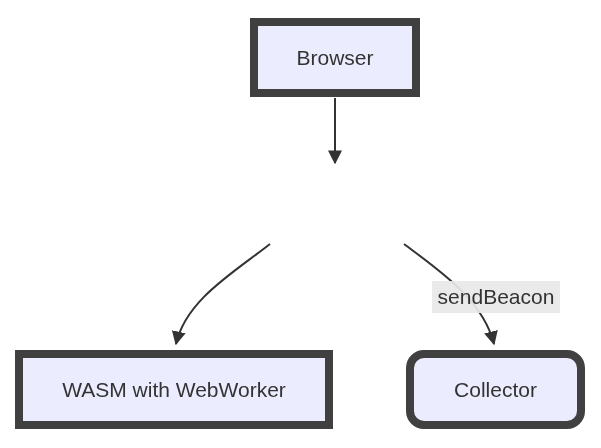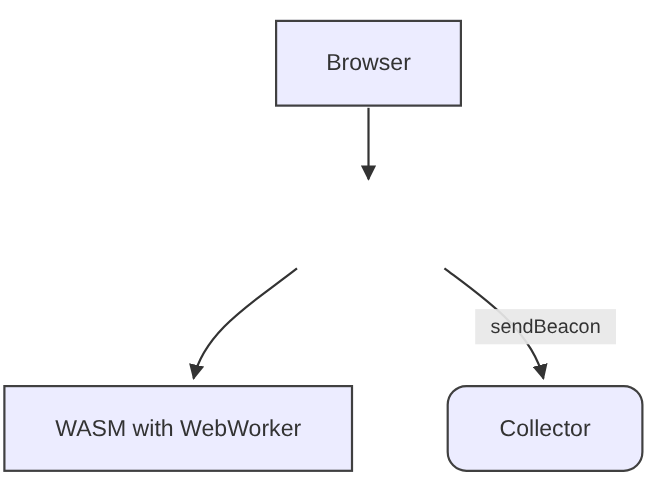--- a/index.html
+++ b/index.html
@@ -19,42 +19,42 @@
     position: absolute;
     left: 0;
     top: 0;
     width: 601px;
     height: 448px;
   }
   .node {
     position: absolute;
     box-sizing: border-box;
     background: #ECECFF;
-    border: 2px solid #404040;
+    border: 8px solid #404040;
     color: #333333;
     font-size: 21px;
     display: flex;
     align-items: center;
     justify-content: center;
     text-align: center;
     line-height: 1.2;
   }
   .node-browser   { left: 250px; top: 18px;  width: 170px; height: 79px; }
   .node-sdk       { left: 160px; top: 168px; width: 352px; height: 75px; }
-  .node-wasm      { left: 3px;  top: 350px; width: 318px; height: 79px; }
+  .node-wasm      { left: 15px;  top: 350px; width: 318px; height: 79px; }
   .node-collector { left: 406px; top: 350px; width: 179px; height: 79px; border-radius: 18px; }
   .edge-label {
     position: absolute;
     left: 432px;
     top: 281px;
     width: 128px;
     height: 32px;
     background: rgba(232, 232, 232, 0.92);
     color: #333333;
-    font-size: 18px;
+    font-size: 21px;
     display: flex;
     align-items: center;
     justify-content: center;
     text-align: left;
   }
 </style>
 </head>
 <body>
 
 <div class="canvas">

